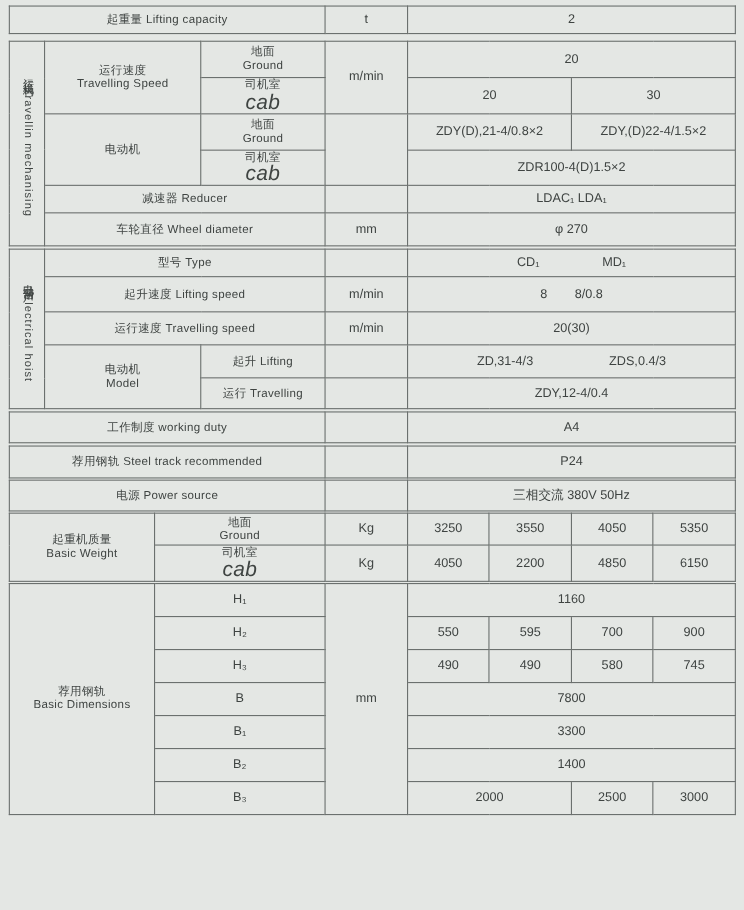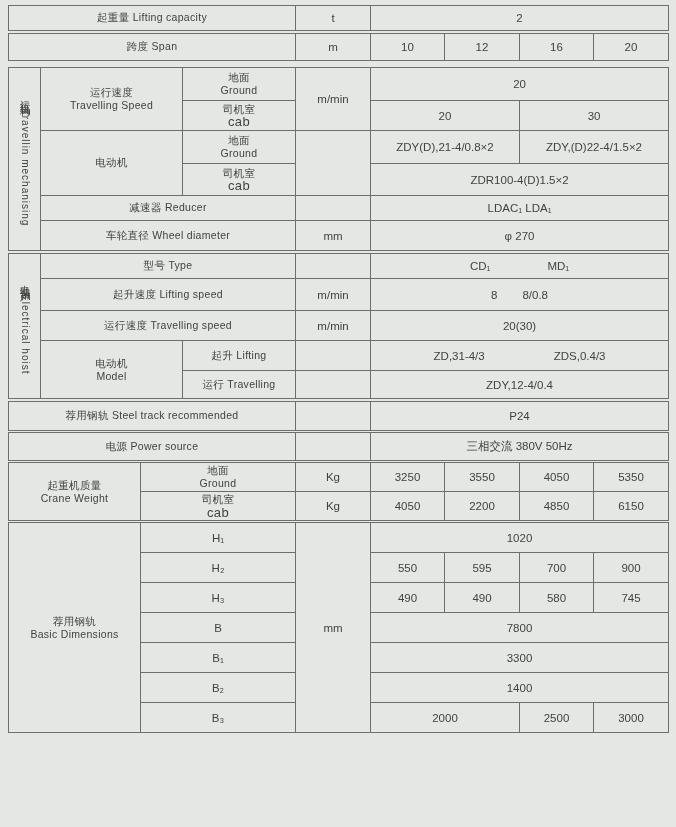--- a/index.html
+++ b/index.html
@@ -30,21 +30,21 @@
     text-align:center;
     vertical-align:middle;
     padding:0 2px;
     font-size:11px;
     overflow:hidden;
     background:#e4e7e4;
   }
   .lbl{font-size:10.5px;letter-spacing:.3px;}
   .two{line-height:1.2;}
   .val{font-size:11.5px;}
-  .cab{font-size:13px;line-height:1;}
+  .cab{font-size:19px;line-height:1;font-style:italic;}
   .pair{display:flex;justify-content:center;align-items:center;}
   .g25{gap:25px}.g45{gap:57px}.g60{gap:69px}
   .vwrap{display:flex;align-items:center;justify-content:center;height:100%;}
   .vtext{
     writing-mode:vertical-rl;
     text-orientation:mixed;
     font-size:10px;
     letter-spacing:2px;
     white-space:nowrap;
   }
@@ -66,43 +66,20 @@
       <td class="lbl">
         <span>起重量</span>
         <span>Lifting capacity</span>
       </td>
       <td class="val">t</td>
       <td class="val">2</td>
     </tr>
   </tbody>
     </table>
 
-  <table class="band">
-    <colgroup>
-        <col style="width:287px">
-        <col style="width:75px">
-        <col style="width:74px">
-        <col style="width:75px">
-        <col style="width:74px">
-        <col style="width:75px">
-      </colgroup>
-    <tbody>
-        <tr style="height:27px">
-      <td class="lbl">
-        <span>跨度</span>
-        <span>Span</span>
-      </td>
-      <td class="val">m</td>
-      <td class="val">10</td>
-      <td class="val">12</td>
-      <td class="val">16</td>
-      <td class="val">20</td>
-    </tr>
-  </tbody>
-    </table>
 
 
   <table class="band gap6">
     <colgroup>
         <col style="width:32px">
         <col style="width:142px">
         <col style="width:113px">
         <col style="width:75px">
         <col style="width:74px">
         <col style="width:75px">
@@ -247,20 +224,37 @@
       <td class="lbl">
         <span>运行</span>
         <span>Travelling</span>
       </td>
       <td></td>
       <td colspan="4" class="val">ZDY,12-4/0.4</td>
     </tr>
   </tbody>
     </table>
 
+  <table class="band">
+    <colgroup>
+        <col style="width:287px">
+        <col style="width:75px">
+        <col style="width:298px">
+      </colgroup>
+    <tbody>
+        <tr style="height:28px">
+      <td class="lbl">
+        <span>工作制度</span>
+        <span>working duty</span>
+      </td>
+      <td></td>
+      <td class="val">A4</td>
+    </tr>
+  </tbody>
+    </table>
 
   <table class="band">
     <colgroup>
         <col style="width:287px">
         <col style="width:75px">
         <col style="width:298px">
       </colgroup>
     <tbody>
         <tr style="height:29px">
       <td class="lbl">
@@ -298,21 +292,21 @@
         <col style="width:75px">
         <col style="width:74px">
         <col style="width:75px">
         <col style="width:74px">
         <col style="width:75px">
       </colgroup>
     <tbody>
         <tr style="height:29px">
       <td rowspan="2" class="lbl two">
         <div>起重机质量</div>
-        <div>Crane Weight</div>
+        <div>Basic Weight</div>
       </td>
       <td class="lbl two">
         <div>地面</div>
         <div>Ground</div>
       </td>
       <td class="val">Kg</td>
       <td class="val">3250</td>
       <td class="val">3550</td>
       <td class="val">4050</td>
       <td class="val">5350</td>
@@ -343,21 +337,21 @@
         <col style="width:75px">
       </colgroup>
     <tbody>
         <tr style="height:30px">
       <td rowspan="7" class="lbl two">
         <div>荐用钢轨</div>
         <div>Basic Dimensions</div>
       </td>
       <td class="val">H₁</td>
       <td rowspan="7" class="val">mm</td>
-      <td colspan="4" class="val">1020</td>
+      <td colspan="4" class="val">1160</td>
     </tr>
     <tr style="height:30px">
       <td class="val">H₂</td>
       <td class="val">550</td>
       <td class="val">595</td>
       <td class="val">700</td>
       <td class="val">900</td>
     </tr>
     <tr style="height:30px">
       <td class="val">H₃</td>

